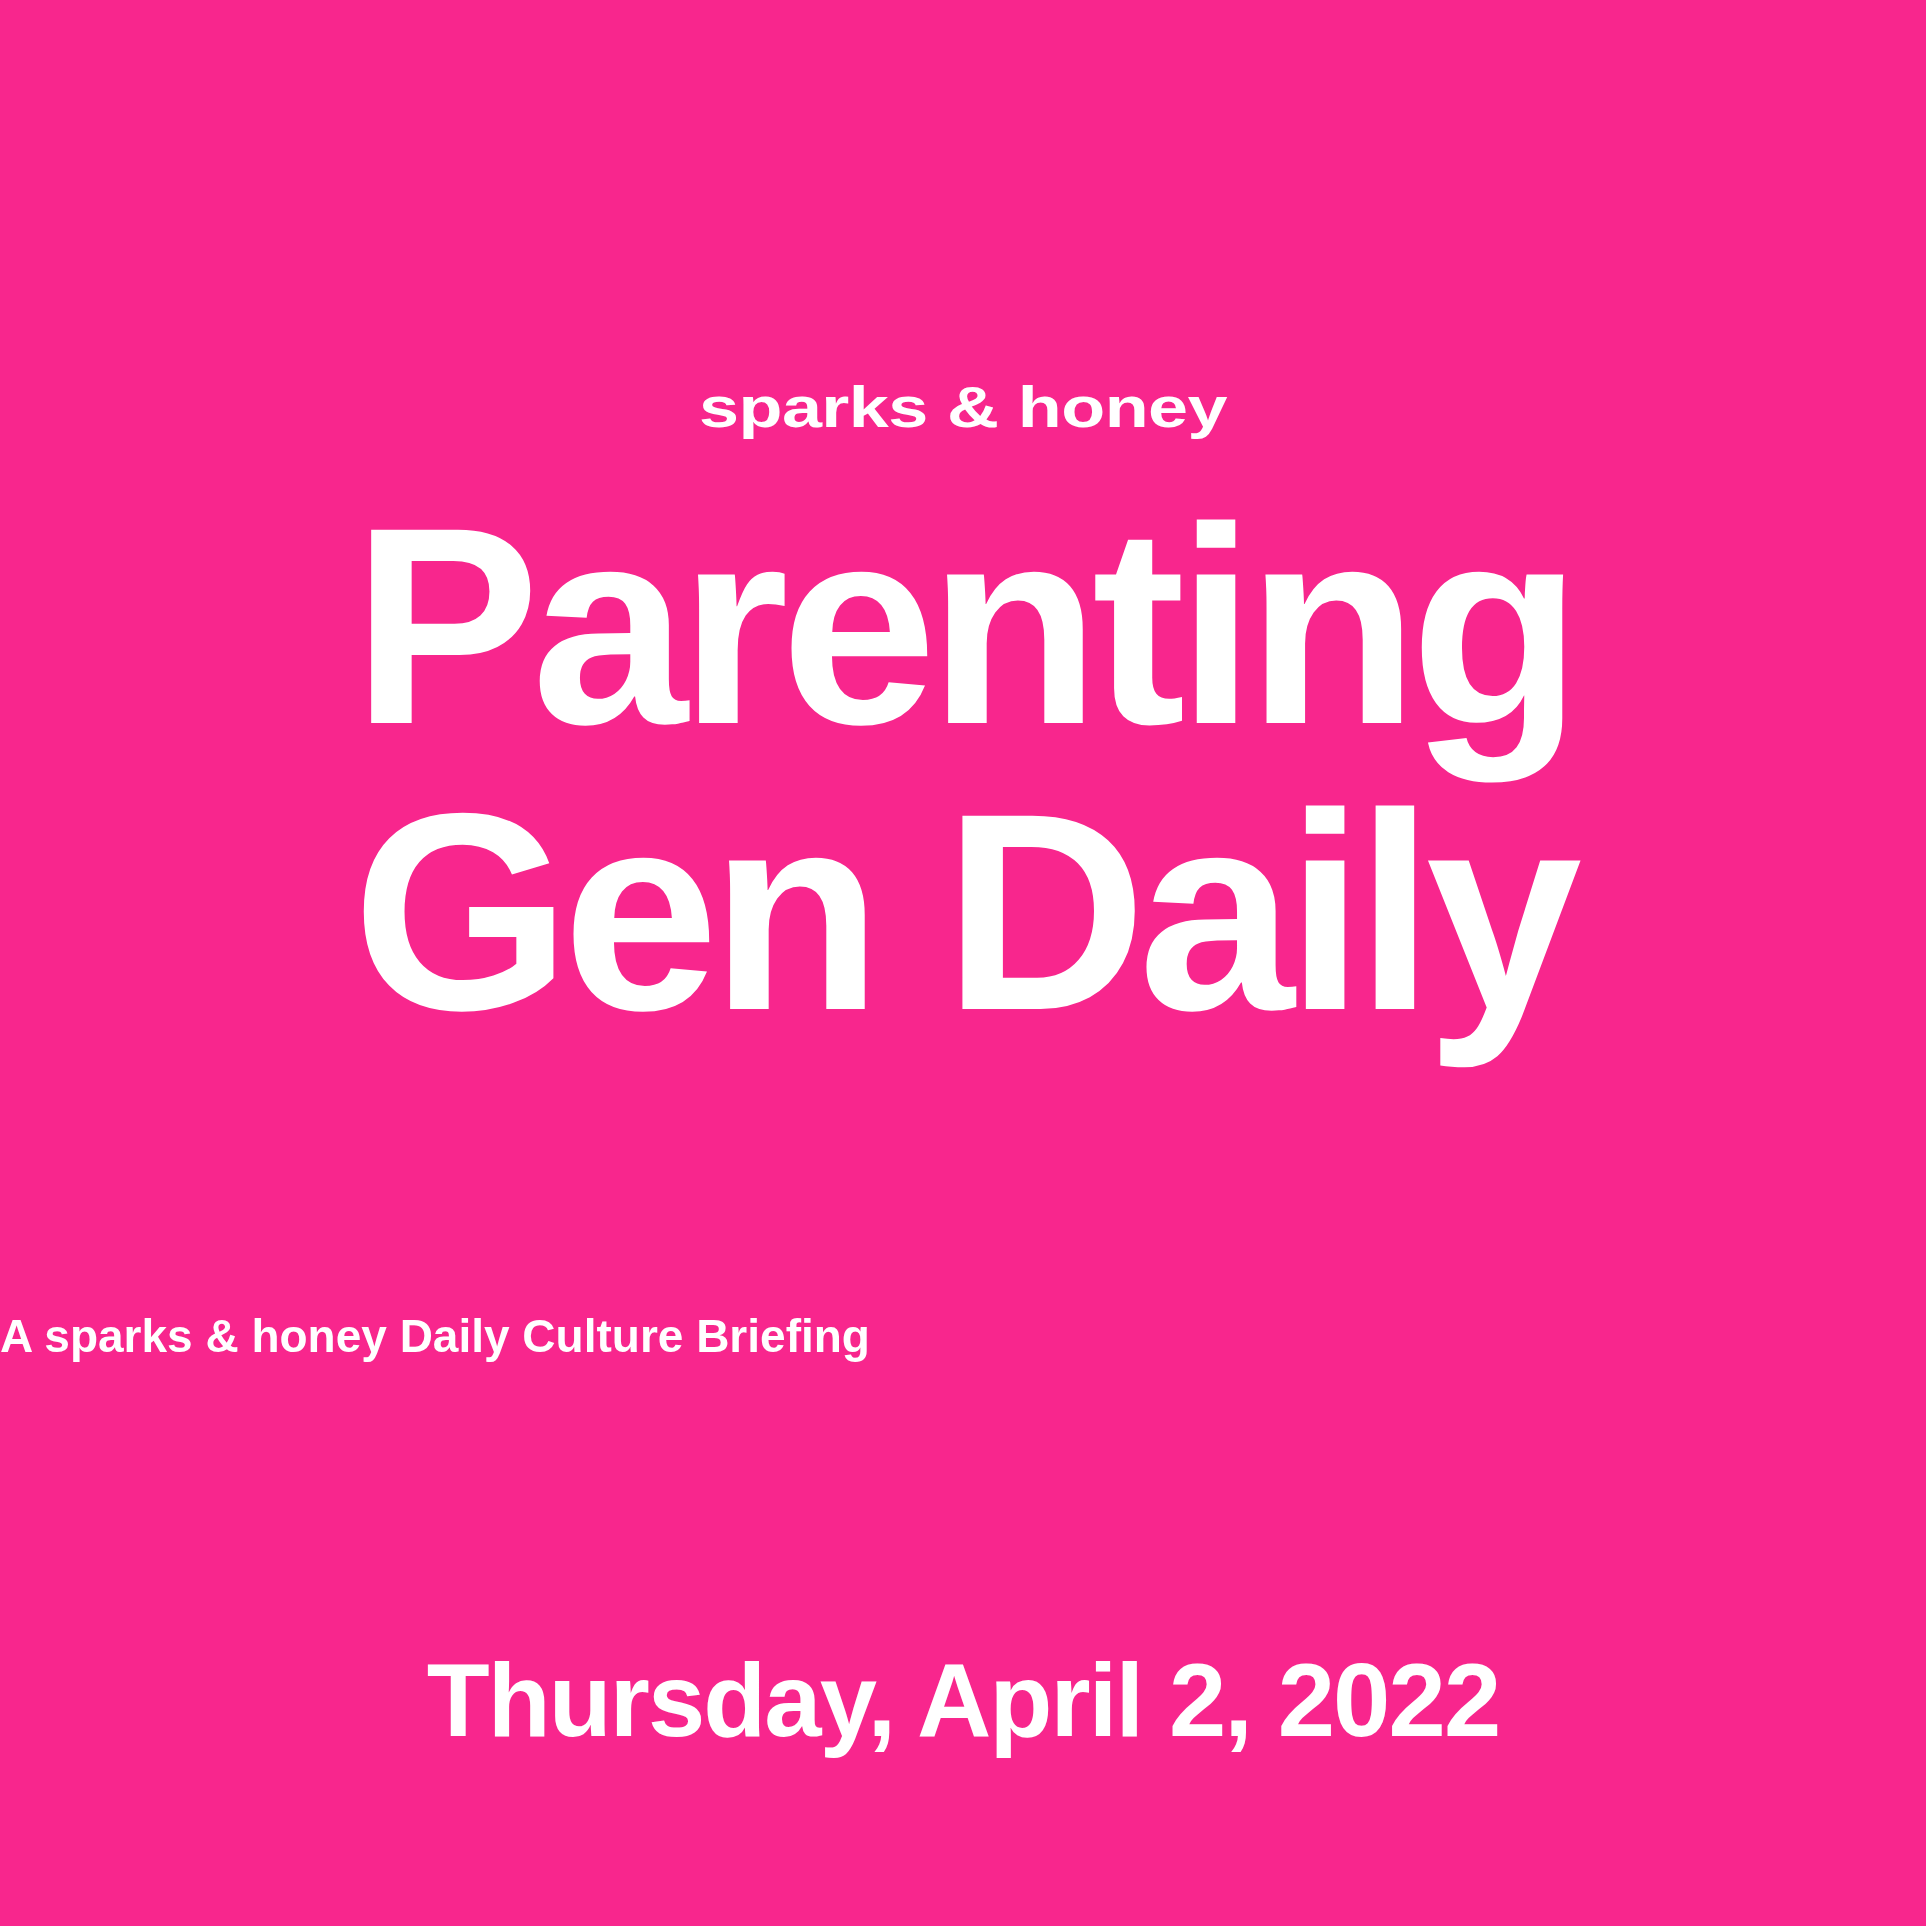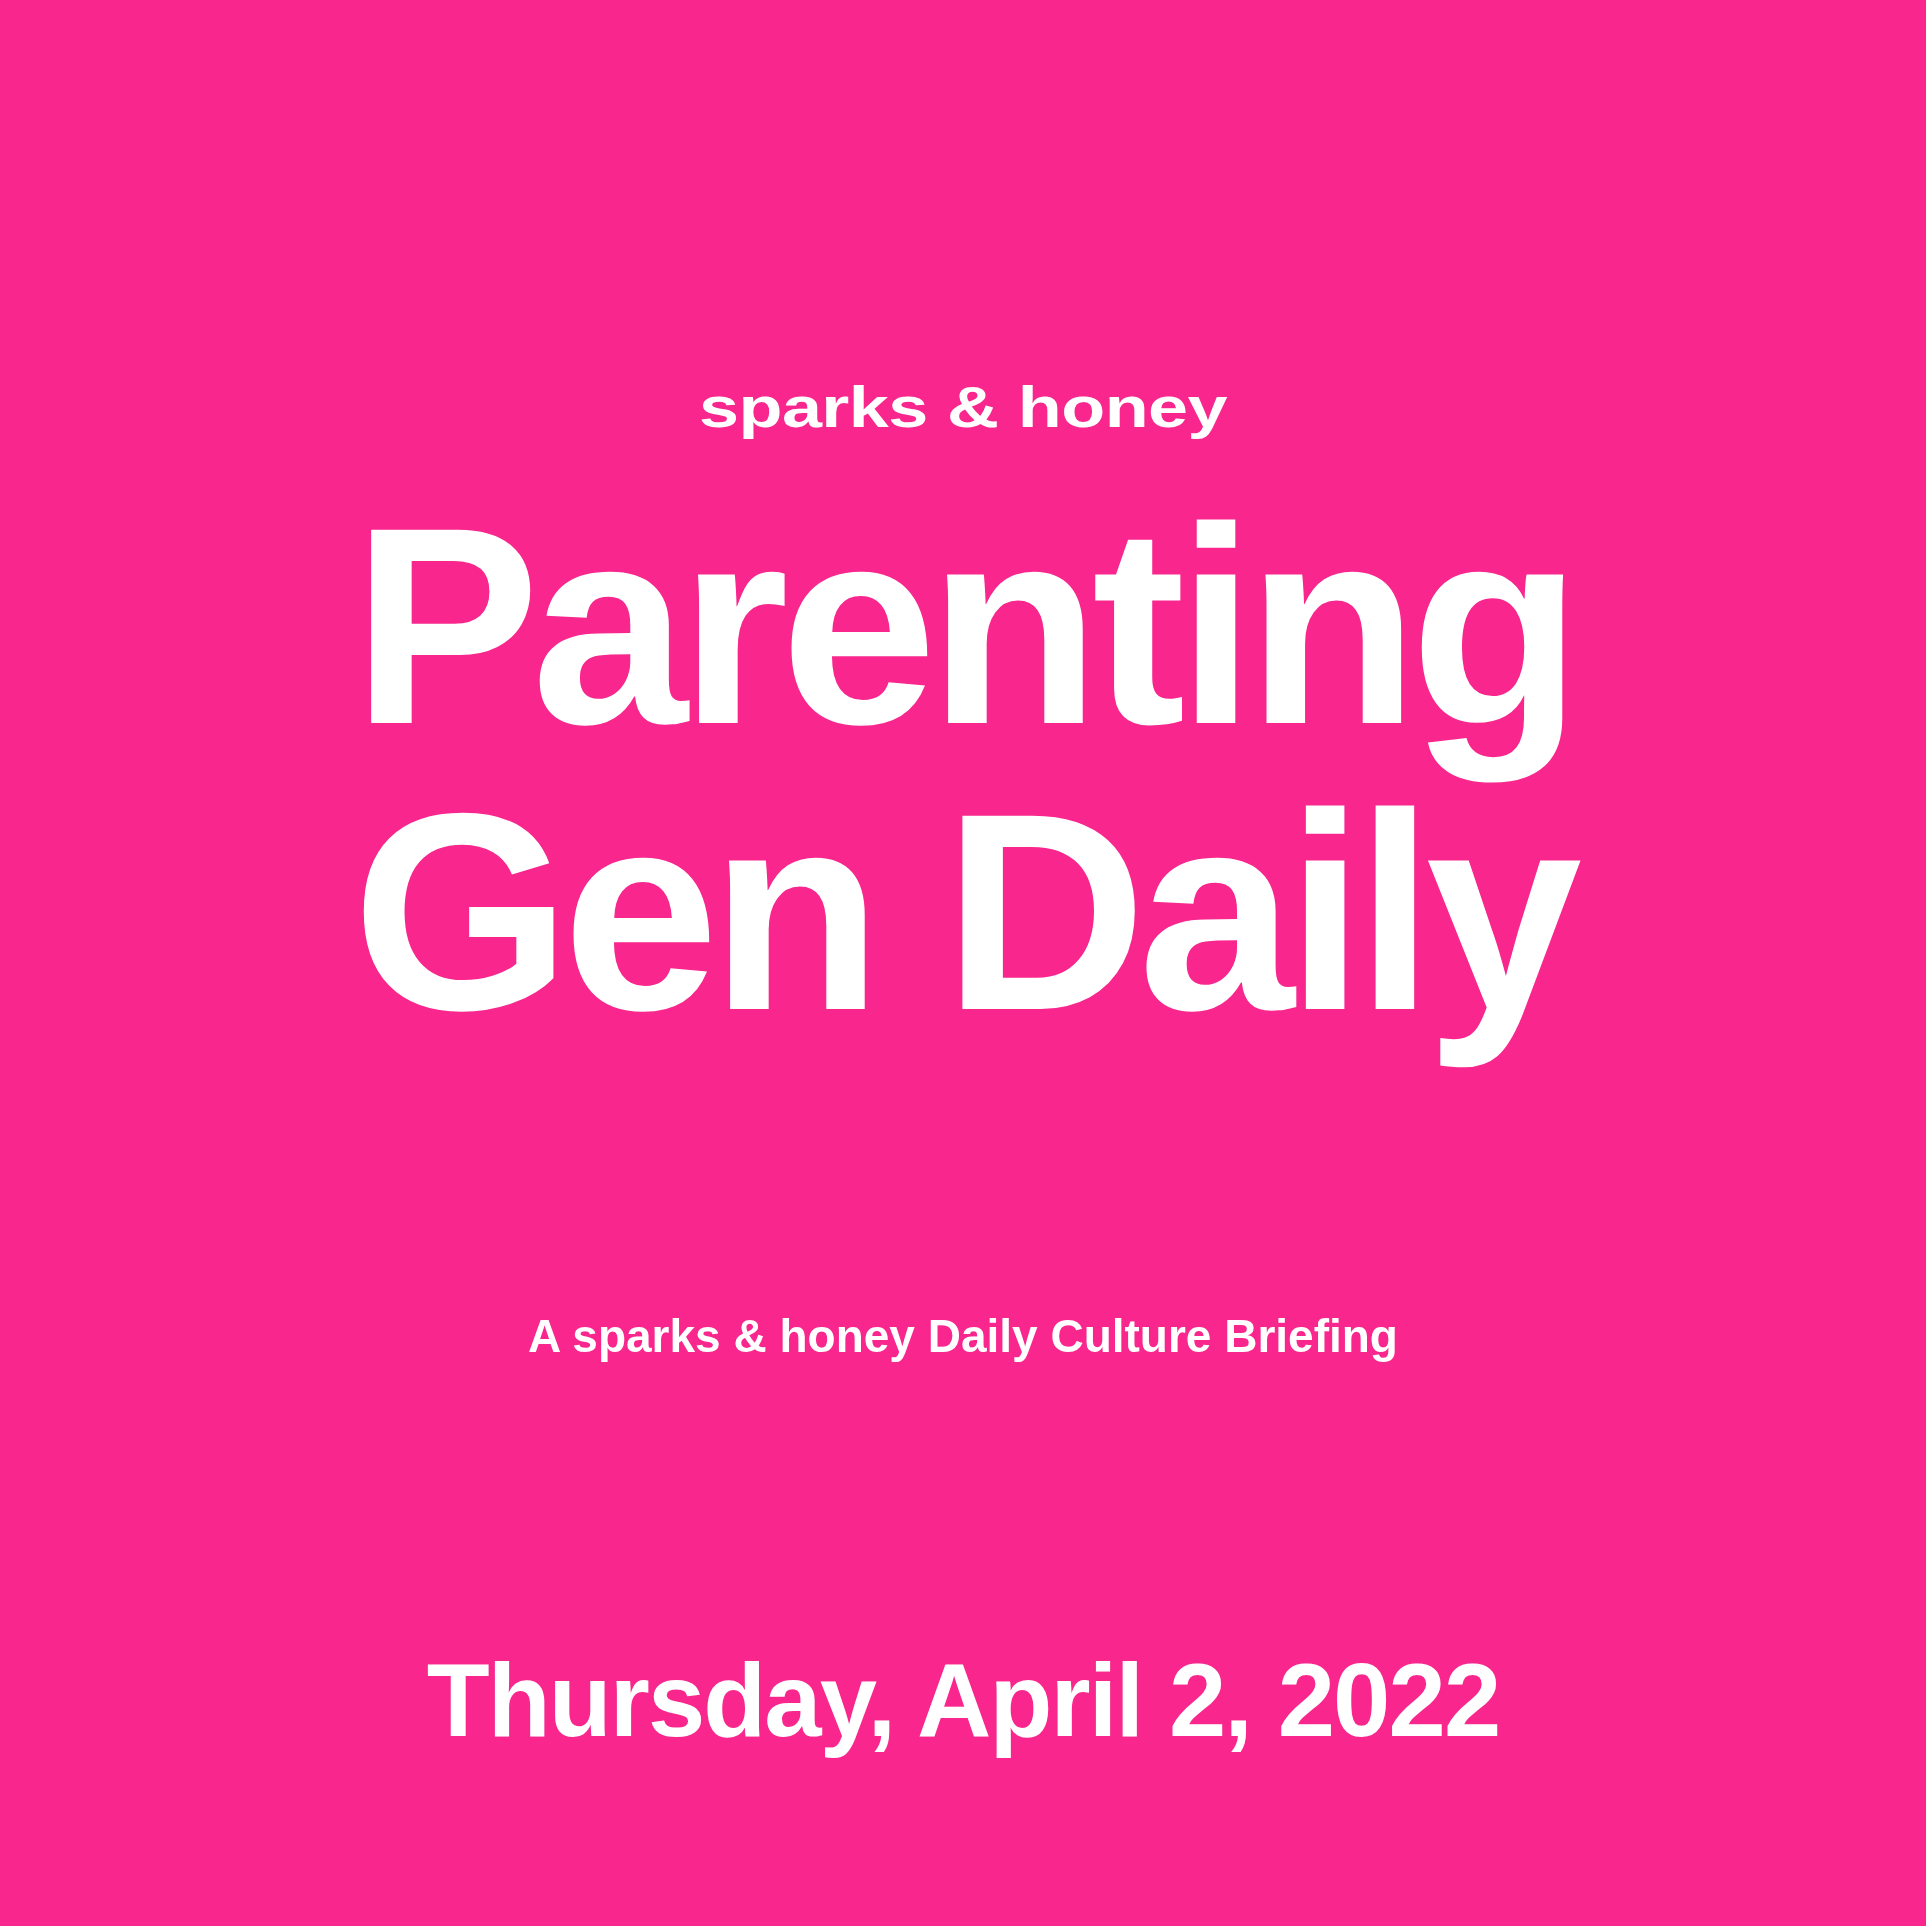--- a/index.html
+++ b/index.html
@@ -65,21 +65,20 @@
     letter-spacing: -8.3px;
     margin-top: 9px;
   }
 
   
   .subtitle {
     position: absolute;
     left: 0;
     right: 0;
     top: 1311px;
-    text-align: center;
     color: #ffffff;
     font-size: 46px;
     font-weight: 700;
     letter-spacing: 0px;
     line-height: 1.1;
     white-space: nowrap;
   }
 
   
   .date {

